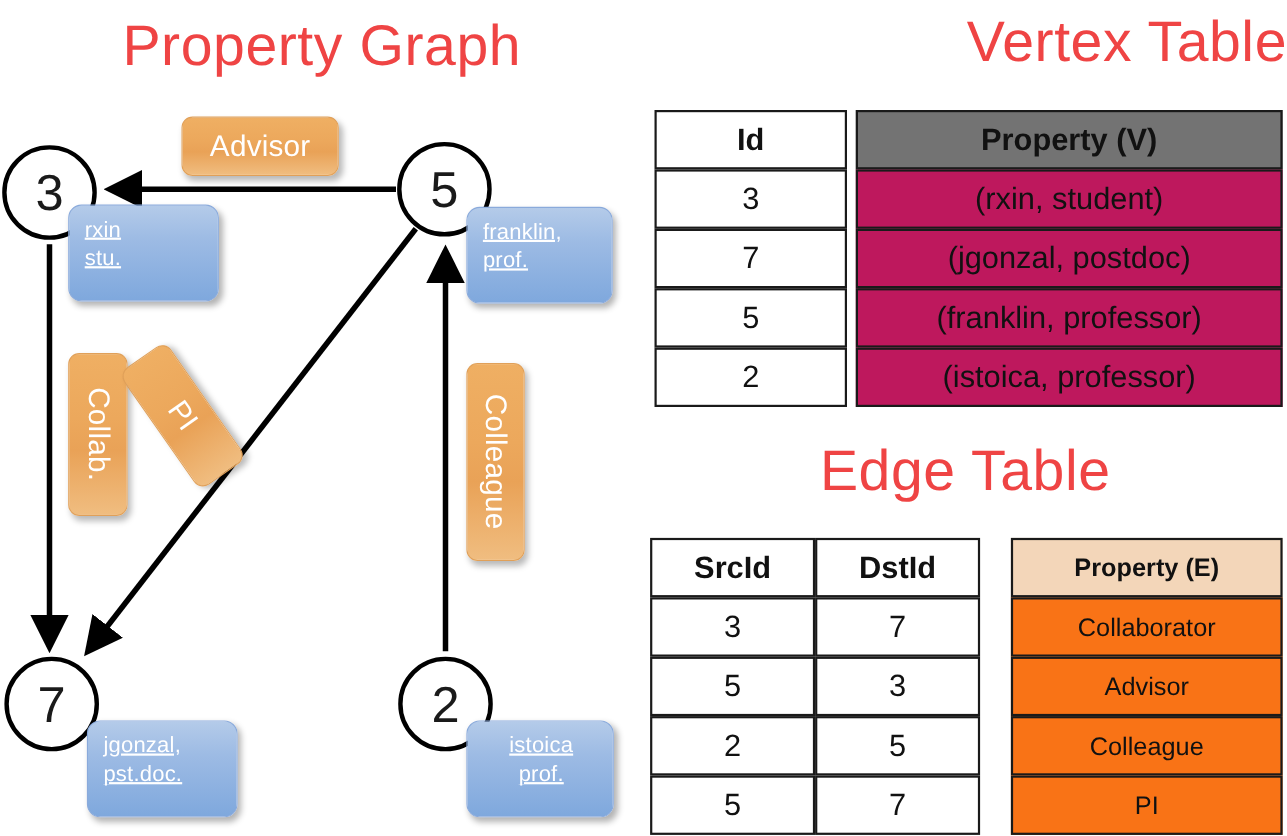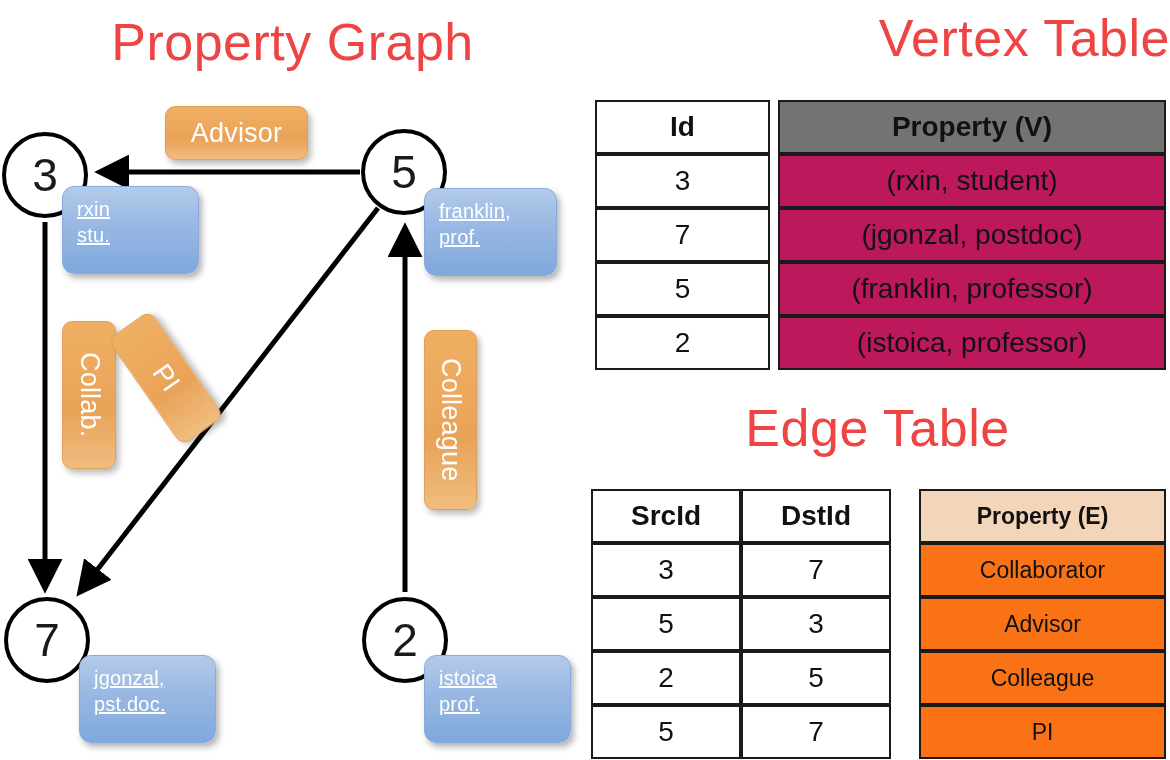--- a/index.html
+++ b/index.html
@@ -76,21 +76,21 @@
     font-size: 20px;
     font-weight: 300;
     line-height: 1.28;
     padding: 10px 12px 10px 14px;
     letter-spacing: 0.2px;
     text-decoration: underline;
   }
   #prop-rxin     { left: 62px;  top: 186px; width: 137px; height: 88px; }
   #prop-franklin { left: 424px; top: 188px; width: 133px; height: 88px; }
   #prop-jgonzal  { left: 62px;  top: 655px; width: 137px; height: 88px; margin-left: 17px; }
-  #prop-istoica  { left: 424px; top: 655px; width: 147px; height: 88px; }
+  #prop-istoica  { left: 424px; top: 655px; width: 134px; height: 88px; text-align: center; }
 
   
   .elabel {
     position: absolute;
     box-sizing: border-box;
     border-radius: 10px;
     background: linear-gradient(to bottom, #efaf63 0%, #eca85c 40%, #e9a257 60%, #f0bd80 100%);
     border: 1px solid #e0a059;
     box-shadow: 3px 4px 6px rgba(0,0,0,0.28);
     color: #ffffff;

